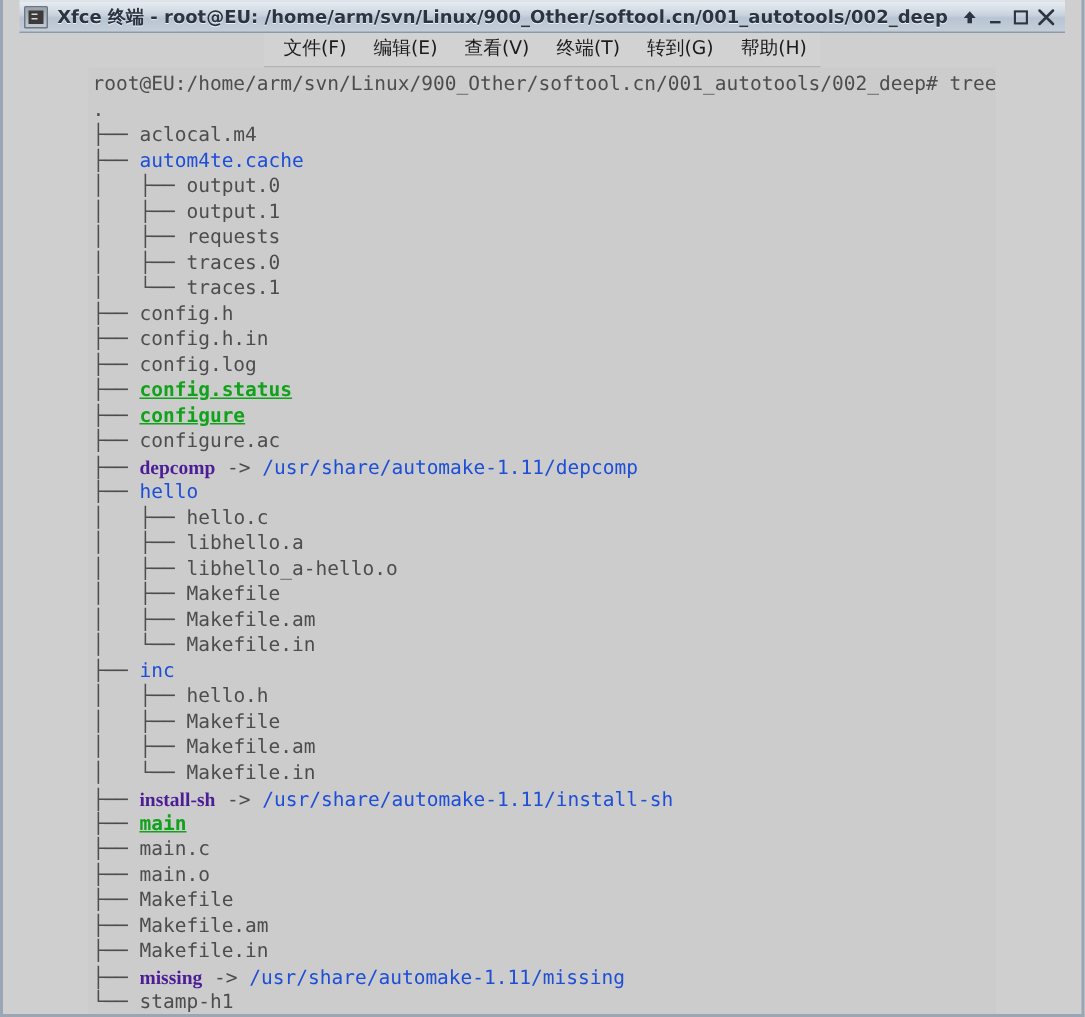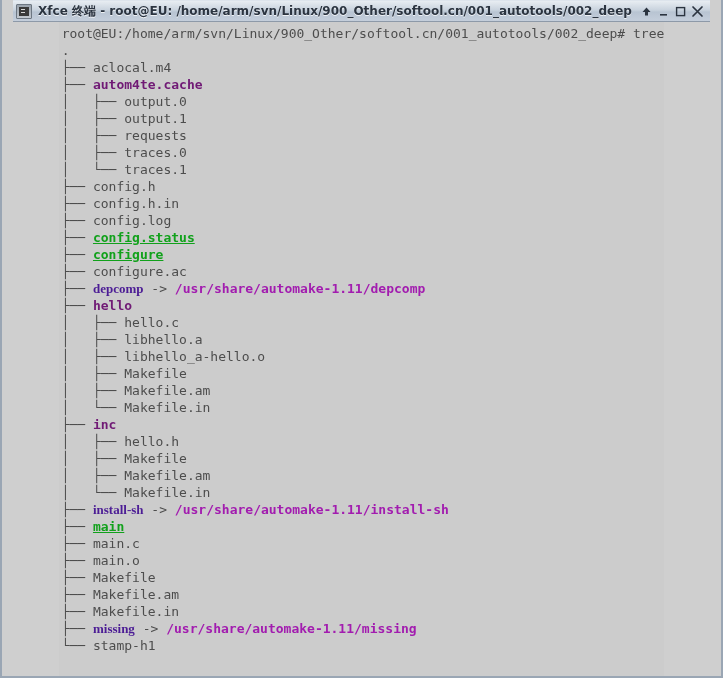--- a/index.html
+++ b/index.html
@@ -121,24 +121,24 @@
   #term-lines {
     font-family: "DejaVu Sans Mono", monospace;
     font-size: 13px;
     line-height: 17px;
     color: #4d4d4d;
     white-space: pre;
     letter-spacing: 0px;
   }
   .line { height: 17px; }
   .c-default { color: #4d4d4d; }
-  .c-dir     { color: #701a75; font-weight: bold; }
+  .c-dir     { color: #1d4ed8; font-weight: normal; }
   .c-exec    { color: #11a11b; font-weight: bold; text-decoration: underline; }
   .c-link    { color: #4c1d95; font-weight: bold; font-family: Liberation Serif, serif; }
-  .c-target  { color: #a21caf; font-weight: bold; }
+  .c-target  { color: #1d4ed8; font-weight: normal; }
   .c-arrow   { color: #4d4d4d; }
 </style>
 </head>
 <body>
 
 <div id="window">
 
   <div id="titlebar">
     <div id="app-icon"></div>
     <div id="title-text">Xfce 终端 - root@EU: /home/arm/svn/Linux/900_Other/softool.cn/001_autotools/002_deep</div>
@@ -157,18 +157,26 @@
         <rect x="1.6" y="1.6" width="8" height="8" fill="none" stroke="#2b3440" stroke-width="1.4"></rect>
       </svg>
     </div>
     <div class="win-btn">
       <svg width="13" height="13" viewBox="0 0 13 13" aria-hidden="true">
         <path d="M2 2 L11 11 M11 2 L2 11" stroke="#2b3440" stroke-width="1.7" stroke-linecap="round"></path>
       </svg>
     </div>
   </div>
 
+  <div id="menubar">
+    <div class="menu-item">文件(F)</div>
+    <div class="menu-item">编辑(E)</div>
+    <div class="menu-item">查看(V)</div>
+    <div class="menu-item">终端(T)</div>
+    <div class="menu-item">转到(G)</div>
+    <div class="menu-item">帮助(H)</div>
+  </div>
 
   <div id="terminal">
     <div id="term-lines"><div class="line"><span class="c-default">root@EU:/home/arm/svn/Linux/900_Other/softool.cn/001_autotools/002_deep# </span><span class="c-default">tree</span></div><div class="line"><span class="c-default">.</span></div><div class="line"><span class="c-default">├── </span><span class="c-default">aclocal.m4</span></div><div class="line"><span class="c-default">├── </span><span class="c-dir">autom4te.cache</span></div><div class="line"><span class="c-default">│   ├── </span><span class="c-default">output.0</span></div><div class="line"><span class="c-default">│   ├── </span><span class="c-default">output.1</span></div><div class="line"><span class="c-default">│   ├── </span><span class="c-default">requests</span></div><div class="line"><span class="c-default">│   ├── </span><span class="c-default">traces.0</span></div><div class="line"><span class="c-default">│   └── </span><span class="c-default">traces.1</span></div><div class="line"><span class="c-default">├── </span><span class="c-default">config.h</span></div><div class="line"><span class="c-default">├── </span><span class="c-default">config.h.in</span></div><div class="line"><span class="c-default">├── </span><span class="c-default">config.log</span></div><div class="line"><span class="c-default">├── </span><span class="c-exec">config.status</span></div><div class="line"><span class="c-default">├── </span><span class="c-exec">configure</span></div><div class="line"><span class="c-default">├── </span><span class="c-default">configure.ac</span></div><div class="line"><span class="c-default">├── </span><span class="c-link">depcomp</span><span class="c-arrow"> -&gt; </span><span class="c-target">/usr/share/automake-1.11/depcomp</span></div><div class="line"><span class="c-default">├── </span><span class="c-dir">hello</span></div><div class="line"><span class="c-default">│   ├── </span><span class="c-default">hello.c</span></div><div class="line"><span class="c-default">│   ├── </span><span class="c-default">libhello.a</span></div><div class="line"><span class="c-default">│   ├── </span><span class="c-default">libhello_a-hello.o</span></div><div class="line"><span class="c-default">│   ├── </span><span class="c-default">Makefile</span></div><div class="line"><span class="c-default">│   ├── </span><span class="c-default">Makefile.am</span></div><div class="line"><span class="c-default">│   └── </span><span class="c-default">Makefile.in</span></div><div class="line"><span class="c-default">├── </span><span class="c-dir">inc</span></div><div class="line"><span class="c-default">│   ├── </span><span class="c-default">hello.h</span></div><div class="line"><span class="c-default">│   ├── </span><span class="c-default">Makefile</span></div><div class="line"><span class="c-default">│   ├── </span><span class="c-default">Makefile.am</span></div><div class="line"><span class="c-default">│   └── </span><span class="c-default">Makefile.in</span></div><div class="line"><span class="c-default">├── </span><span class="c-link">install-sh</span><span class="c-arrow"> -&gt; </span><span class="c-target">/usr/share/automake-1.11/install-sh</span></div><div class="line"><span class="c-default">├── </span><span class="c-exec">main</span></div><div class="line"><span class="c-default">├── </span><span class="c-default">main.c</span></div><div class="line"><span class="c-default">├── </span><span class="c-default">main.o</span></div><div class="line"><span class="c-default">├── </span><span class="c-default">Makefile</span></div><div class="line"><span class="c-default">├── </span><span class="c-default">Makefile.am</span></div><div class="line"><span class="c-default">├── </span><span class="c-default">Makefile.in</span></div><div class="line"><span class="c-default">├── </span><span class="c-link">missing</span><span class="c-arrow"> -&gt; </span><span class="c-target">/usr/share/automake-1.11/missing</span></div><div class="line"><span class="c-default">└── </span><span class="c-default">stamp-h1</span></div></div>
   </div>
 
 </div>
 
 </body></html>

